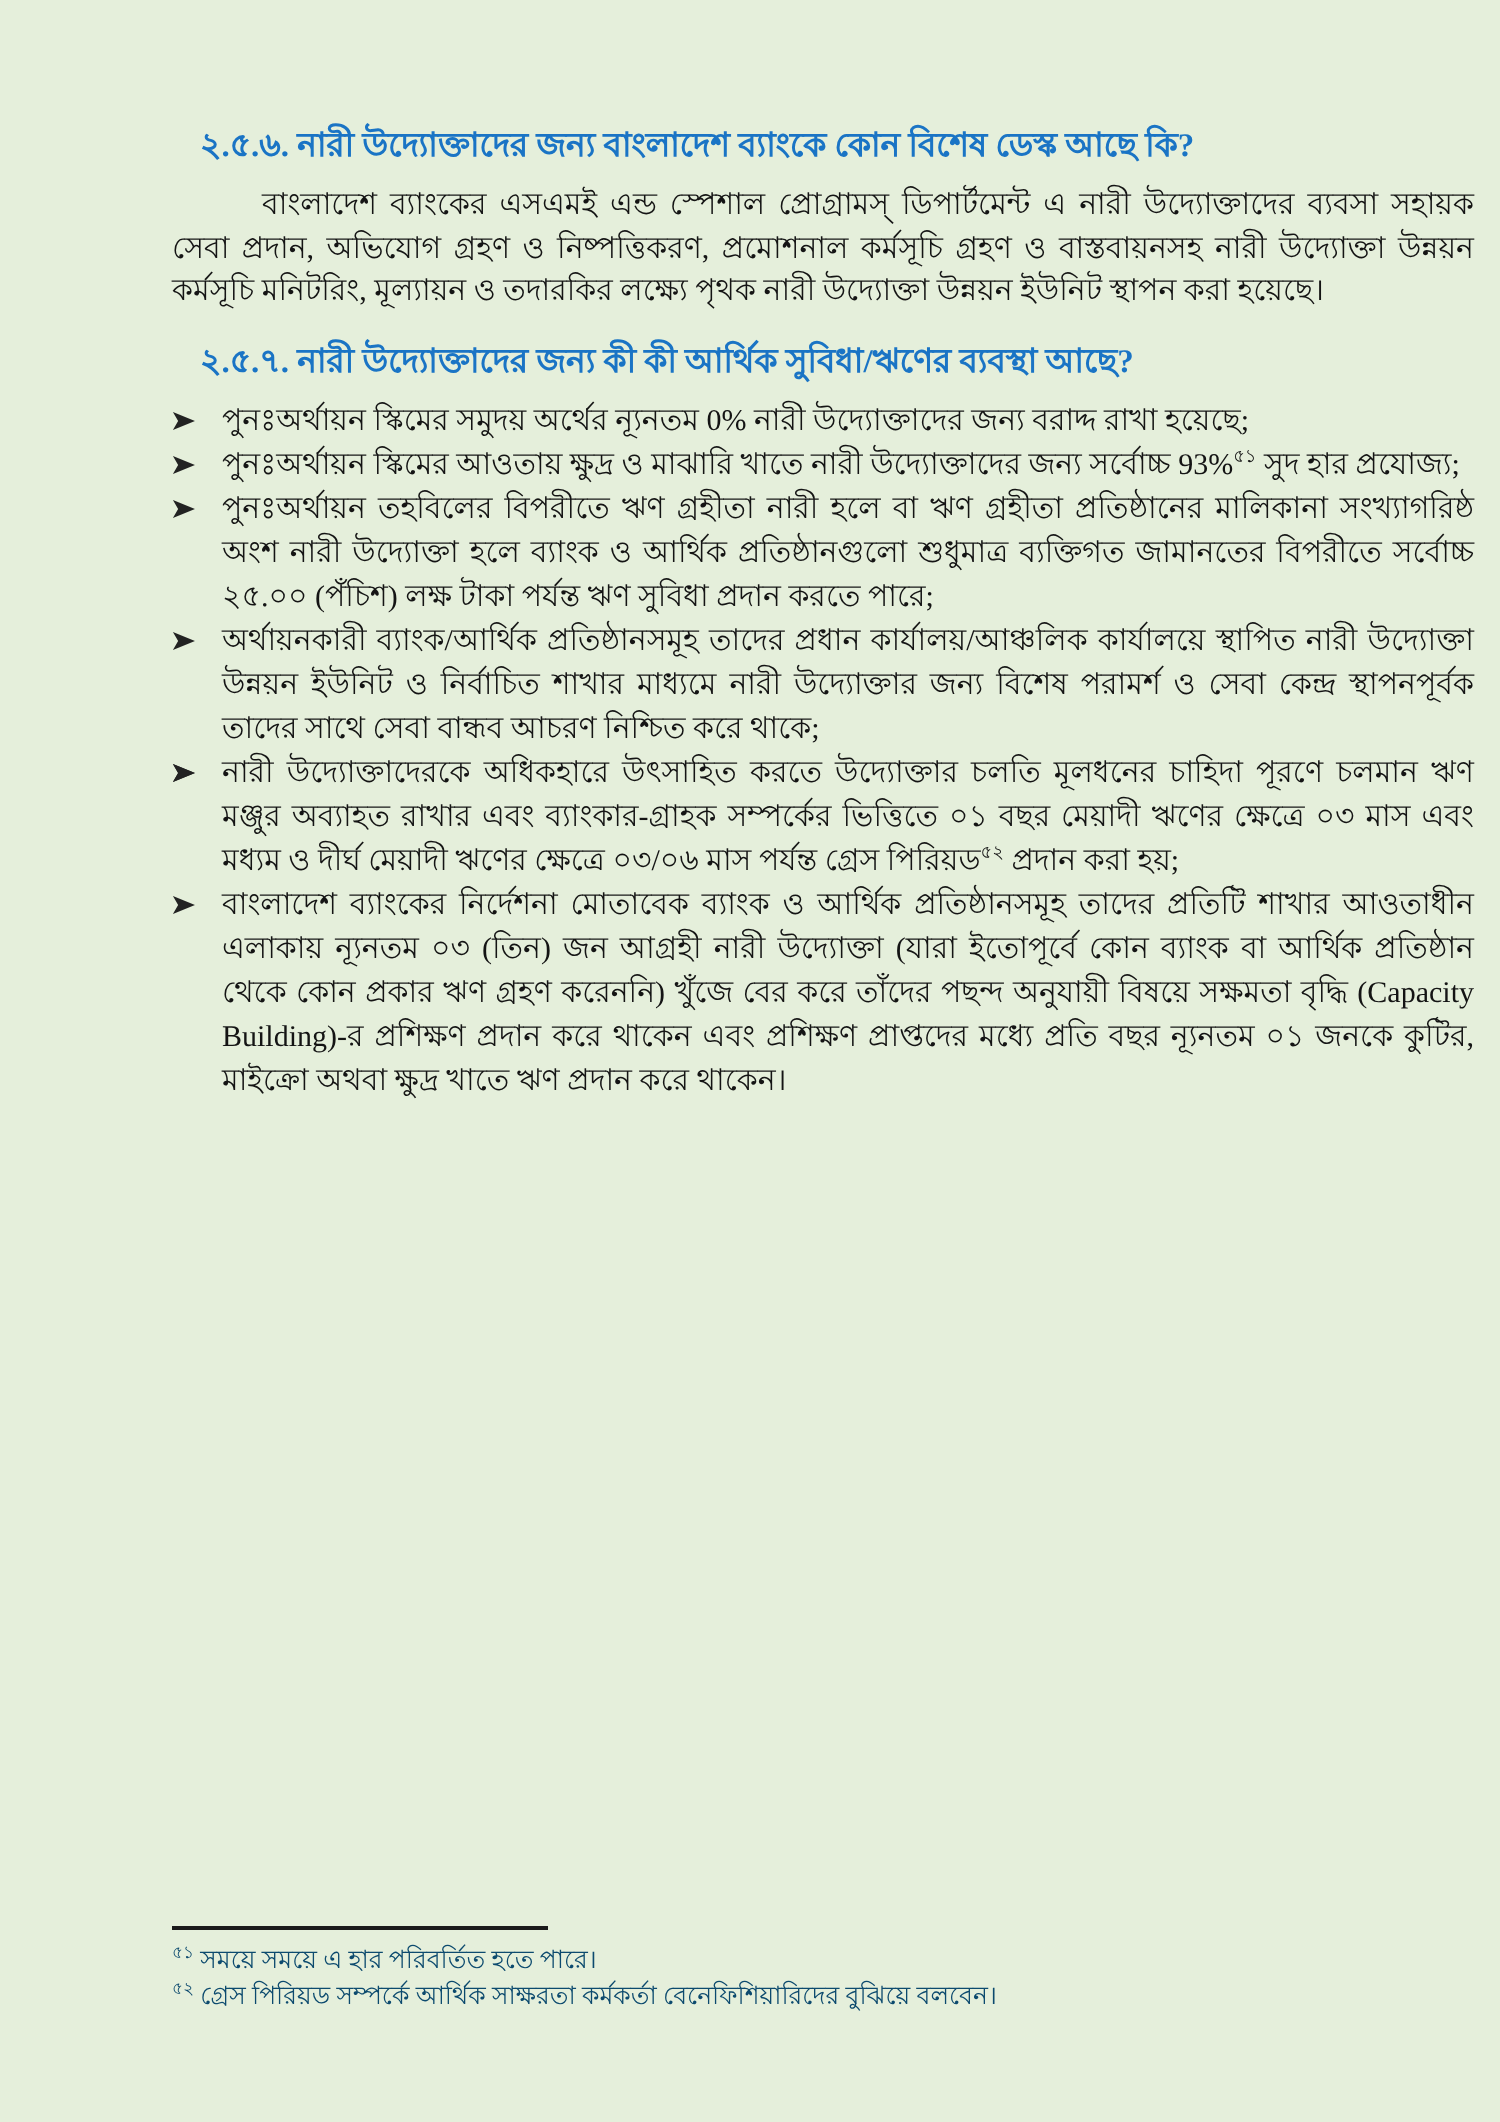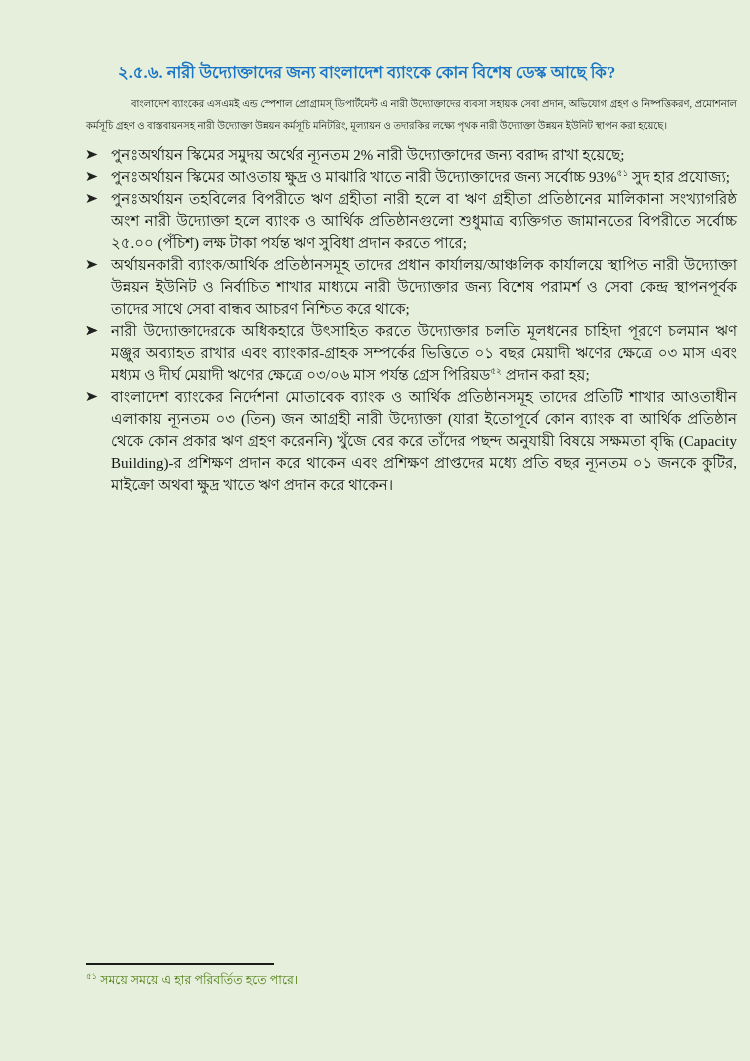--- a/index.html
+++ b/index.html
@@ -19,27 +19,27 @@
     position: absolute;
     left: 86px;
     top: 62px;
     width: 651px;
   }
   .q-heading {
     color: #1a74c5;
     font-weight: bold;
     font-size: 16.5px;
     line-height: 22px;
-    margin: 0 0 0 32px;
+    margin: 0 0 0 14px;
   }
   .q-heading.second {
     margin-top: 12px;
   }
   .para {
-    font-size: 10px;
+    font-size: 15px;
     line-height: 21.5px;
     text-align: justify;
     text-indent: 45px;
     margin: 9px 0 0 0;
   }
   .bullets {
     list-style: none;
     margin: 8px 0 0 0;
     padding: 0;
     font-size: 15px;
@@ -72,49 +72,51 @@
   }
   .fn-rule {
     width: 188px;
     height: 2px;
     background: #1b1b1b;
     margin: 0 0 6px 0;
   }
   .fn {
     font-size: 12.5px;
     line-height: 18px;
-    color: #4d7c0f;
+    color: #0c4a6e;
   }
   .fn sup {
     font-size: 8.5px;
     line-height: 0;
     vertical-align: super;
   }
 </style>
 </head>
 <body>
 
 <div class="content">
 
   <section>
     <h2 class="q-heading">২.৫.৬. নারী উদ্যোক্তাদের জন্য বাংলাদেশ ব্যাংকে কোন বিশেষ ডেস্ক আছে কি?</h2>
     <p class="para">বাংলাদেশ ব্যাংকের এসএমই এন্ড স্পেশাল প্রোগ্রামস্ ডিপার্টমেন্ট এ নারী উদ্যোক্তাদের ব্যবসা সহায়ক সেবা প্রদান, অভিযোগ গ্রহণ ও নিষ্পত্তিকরণ, প্রমোশনাল কর্মসূচি গ্রহণ ও বাস্তবায়নসহ নারী উদ্যোক্তা উন্নয়ন কর্মসূচি মনিটরিং, মূল্যায়ন ও তদারকির লক্ষ্যে পৃথক নারী উদ্যোক্তা উন্নয়ন ইউনিট স্থাপন করা হয়েছে।</p>
   </section>
 
   <section>
+    <h2 class="q-heading second">২.৫.৭. নারী উদ্যোক্তাদের জন্য কী কী আর্থিক সুবিধা/ঋণের ব্যবস্থা আছে?</h2>
 
     <ul class="bullets">
-      <li><span class="arrow">➤</span><span>পুনঃঅর্থায়ন স্কিমের সমুদয় অর্থের ন্যূনতম 2% নারী উদ্যোক্তাদের জন্য বরাদ্দ রাখা হয়েছে;</span><sup class="fn-ref"></sup><span></span></li>
+      <li><span class="arrow">➤</span><span>পুনঃঅর্থায়ন স্কিমের সমুদয় অর্থের ন্যূনতম 0% নারী উদ্যোক্তাদের জন্য বরাদ্দ রাখা হয়েছে;</span><sup class="fn-ref"></sup><span></span></li>
       <li><span class="arrow">➤</span><span>পুনঃঅর্থায়ন স্কিমের আওতায় ক্ষুদ্র ও মাঝারি খাতে নারী উদ্যোক্তাদের জন্য সর্বোচ্চ 93%</span><sup class="fn-ref">৫১</sup><span> সুদ হার প্রযোজ্য;</span></li>
       <li><span class="arrow">➤</span><span>পুনঃঅর্থায়ন তহবিলের বিপরীতে ঋণ গ্রহীতা নারী হলে বা ঋণ গ্রহীতা প্রতিষ্ঠানের মালিকানা সংখ্যাগরিষ্ঠ অংশ নারী উদ্যোক্তা হলে  ব্যাংক ও আর্থিক প্রতিষ্ঠানগুলো শুধুমাত্র ব্যক্তিগত জামানতের বিপরীতে সর্বোচ্চ ২৫.০০ (পঁচিশ) লক্ষ টাকা পর্যন্ত ঋণ সুবিধা প্রদান করতে পারে;</span><sup class="fn-ref"></sup><span></span></li>
       <li><span class="arrow">➤</span><span>অর্থায়নকারী ব্যাংক/আর্থিক প্রতিষ্ঠানসমূহ তাদের প্রধান কার্যালয়/আঞ্চলিক কার্যালয়ে স্থাপিত নারী উদ্যোক্তা উন্নয়ন ইউনিট ও নির্বাচিত শাখার মাধ্যমে নারী উদ্যোক্তার জন্য বিশেষ পরামর্শ ও সেবা কেন্দ্র স্থাপনপূর্বক তাদের সাথে সেবা বান্ধব আচরণ নিশ্চিত করে থাকে;</span><sup class="fn-ref"></sup><span></span></li>
       <li><span class="arrow">➤</span><sup class="fn-ref"></sup><span></span></li>
       <li><span class="arrow">➤</span><span>নারী উদ্যোক্তাদেরকে অধিকহারে উৎসাহিত করতে উদ্যোক্তার চলতি মূলধনের চাহিদা পূরণে চলমান ঋণ মঞ্জুর অব্যাহত রাখার এবং ব্যাংকার-গ্রাহক সম্পর্কের ভিত্তিতে ০১ বছর মেয়াদী ঋণের ক্ষেত্রে ০৩ মাস এবং মধ্যম ও দীর্ঘ মেয়াদী ঋণের ক্ষেত্রে ০৩/০৬ মাস পর্যন্ত গ্রেস পিরিয়ড</span><sup class="fn-ref">৫২</sup><span> প্রদান করা হয়;</span></li>
       <li><span class="arrow">➤</span><span>বাংলাদেশ ব্যাংকের নির্দেশনা মোতাবেক ব্যাংক ও আর্থিক প্রতিষ্ঠানসমূহ তাদের প্রতিটি শাখার আওতাধীন এলাকায় ন্যূনতম ০৩ (তিন) জন আগ্রহী নারী উদ্যোক্তা (যারা ইতোপূর্বে কোন ব্যাংক বা আর্থিক প্রতিষ্ঠান থেকে কোন প্রকার ঋণ গ্রহণ করেননি) খুঁজে বের করে তাঁদের পছন্দ অনুযায়ী বিষয়ে সক্ষমতা বৃদ্ধি (Capacity Building)-র প্রশিক্ষণ প্রদান করে থাকেন এবং প্রশিক্ষণ প্রাপ্তদের মধ্যে প্রতি বছর ন্যূনতম ০১ জনকে কুটির, মাইক্রো অথবা ক্ষুদ্র খাতে ঋণ প্রদান করে থাকেন।</span><sup class="fn-ref"></sup><span></span></li>
     </ul>
   </section>
 
 </div>
 
 <div class="footnotes">
   <div class="fn-rule"></div>
   <div class="fn"><sup>৫১</sup> <span>সময়ে সময়ে এ হার পরিবর্তিত হতে পারে।</span></div>
+  <div class="fn"><sup>৫২</sup> <span>গ্রেস পিরিয়ড সম্পর্কে আর্থিক সাক্ষরতা কর্মকর্তা বেনেফিশিয়ারিদের বুঝিয়ে বলবেন।</span></div>
 </div>
 
 </body></html>

